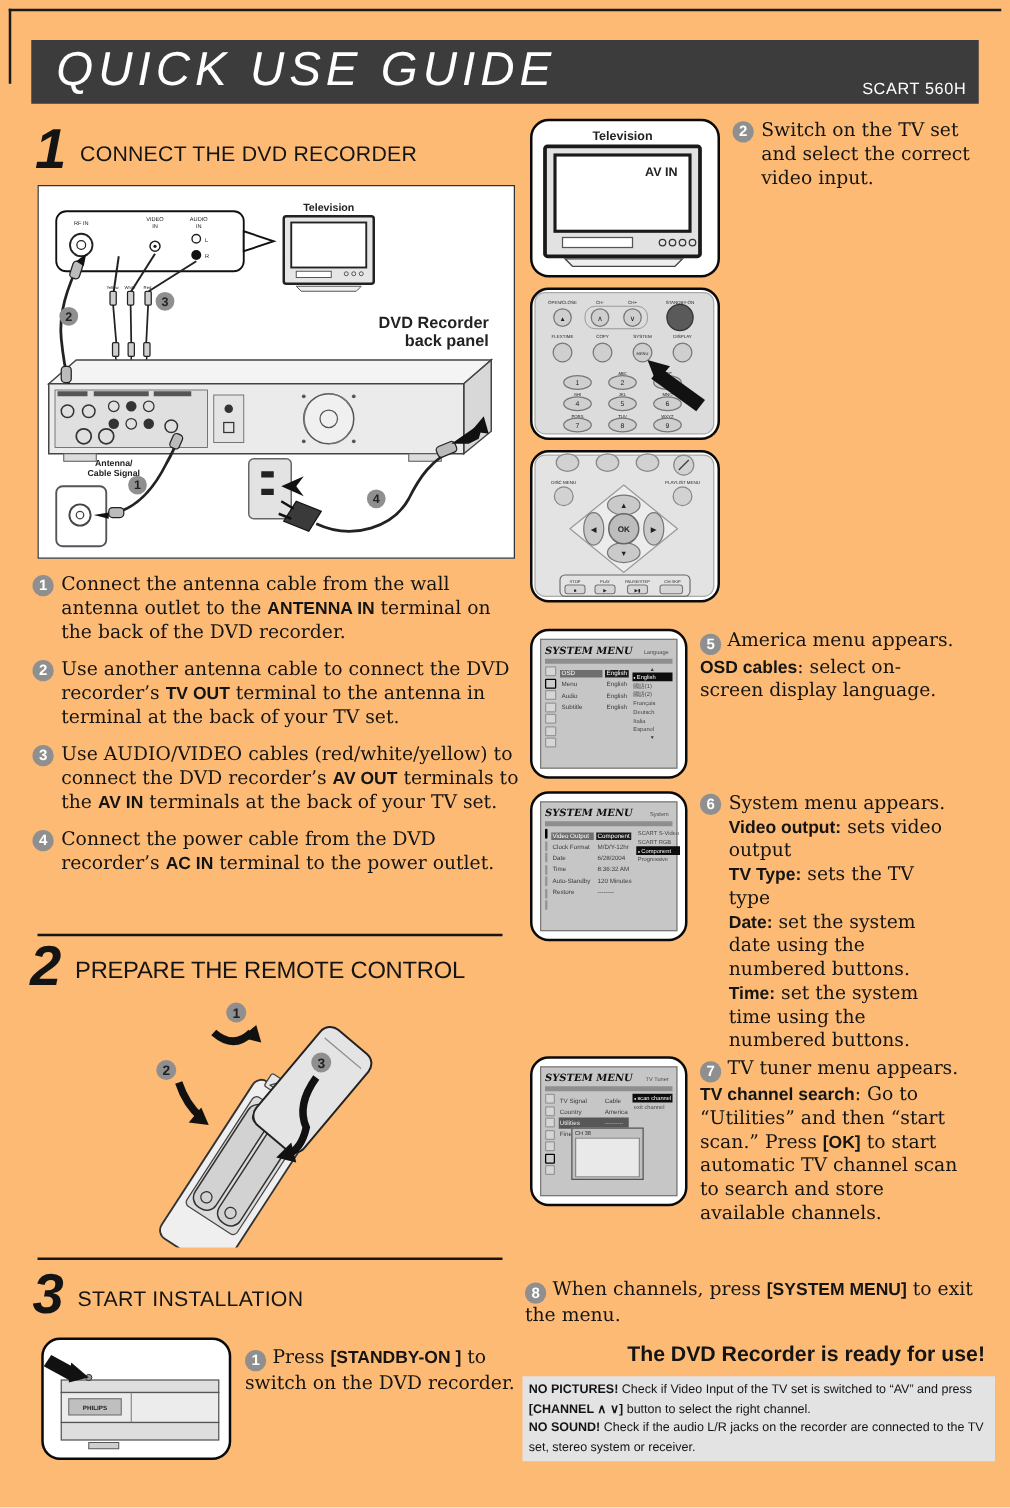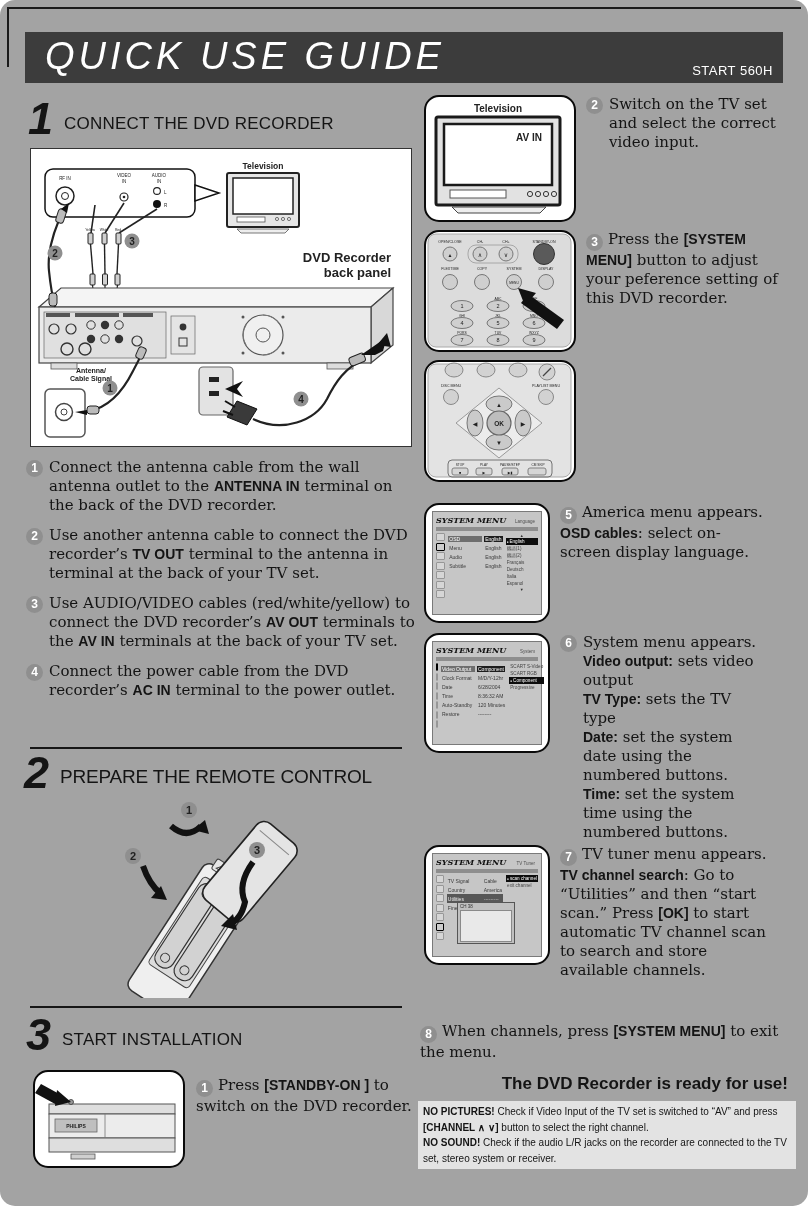--- a/index.html
+++ b/index.html
@@ -1,17 +1,17 @@
 <!DOCTYPE html>
 <html><head>
 <meta charset="utf-8">
 <style>
   html,body{margin:0;padding:0;background:#fff;}
-  .page{position:relative;width:808px;height:1206px;background:#a3a3a3;overflow:hidden;
-        font-family:"DejaVu Serif",serif;color:#141414;border-radius:15px;}
+  .page{position:relative;width:808px;height:1206px;background:#fdba74;overflow:hidden;
+        font-family:"DejaVu Serif",serif;color:#141414;}
   .topline{position:absolute;left:7px;top:7px;width:794px;border-top:2px solid #1a1a1a;}
   .leftline{position:absolute;left:7px;top:7px;height:60px;border-left:2px solid #1a1a1a;}
 
   
   .hdr{position:absolute;left:25px;top:32px;width:758px;height:51px;background:#3c3c3c;color:#fff;}
   .hdr-title{position:absolute;left:20px;top:3px;font-family:"Liberation Sans",sans-serif;
              font-style:italic;font-size:38px;letter-spacing:4px;font-weight:400;}
   .hdr-model{position:absolute;right:10px;bottom:5px;font-family:"Liberation Sans",sans-serif;
              font-size:13px;letter-spacing:.5px;}
 
@@ -90,21 +90,21 @@
 </style>
 </head>
 <body>
 
 <div class="page">
   <div class="topline"></div>
   <div class="leftline"></div>
 
   <div class="hdr">
     <div class="hdr-title">QUICK USE GUIDE</div>
-    <div class="hdr-model">START 560H</div>
+    <div class="hdr-model">SCART 560H</div>
   </div>
 
   <div class="sec" style="left:28px;top:100px;">
     <span class="sec-num">1</span>
     <span class="sec-title">CONNECT THE DVD RECORDER</span>
   </div>
 
   <div class="frame" style="left:30px;top:148px;width:380px;height:297px;">
     <svg viewBox="0 0 380 297" width="380" height="297">
 
@@ -410,23 +410,20 @@
           <text x="36" y="110">7</text>
           <text x="72" y="110">8</text>
           <text x="108" y="110">9</text>
         </g>
         <g>
           <polygon points="102,62 138,88 131,97 95,71" fill="#111"></polygon>
           <polygon points="92,56 110,61 99,74" fill="#111"></polygon>
         </g>
       </svg>
     </div>
-    <div class="rtext inlinestep">
-      <span class="badge">3</span><span><span>Press the </span><b>[SYSTEM MENU]</b><span> button to adjust your peference setting of this DVD recorder.</span></span>
-    </div>
   </div>
 
   <div class="rrow" style="top:360px;">
     <div class="rbox" style="width:152px;height:122px;">
       <svg viewBox="0 0 147 117" width="147" height="117">
         <rect x="2" y="2" width="143" height="113" rx="8" fill="#e3e3e3" stroke="#aaa" stroke-width="1"></rect>
         <ellipse cx="28" cy="8" rx="9" ry="7" fill="#d2d2d2" stroke="#888" stroke-width="1"></ellipse>
         <ellipse cx="60" cy="8" rx="9" ry="7" fill="#d2d2d2" stroke="#888" stroke-width="1"></ellipse>
         <ellipse cx="92" cy="8" rx="9" ry="7" fill="#d2d2d2" stroke="#888" stroke-width="1"></ellipse>
         <circle cx="121" cy="10" r="8" fill="#d2d2d2" stroke="#888" stroke-width="1"></circle>

